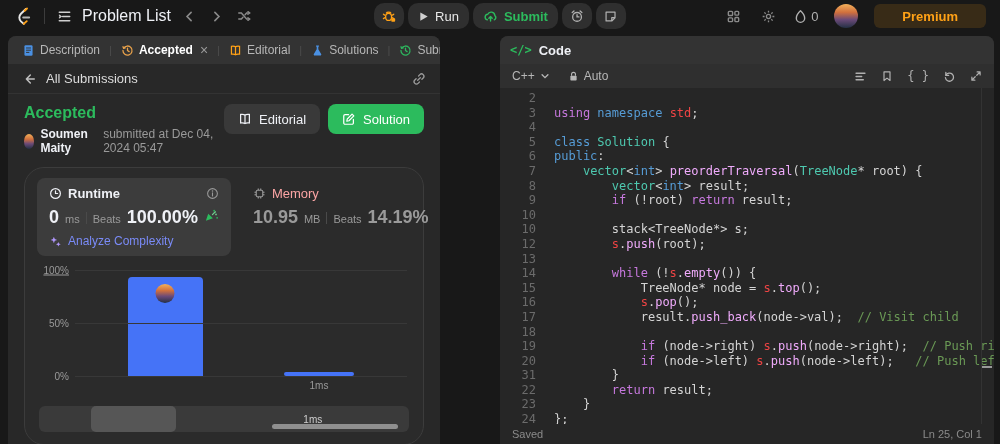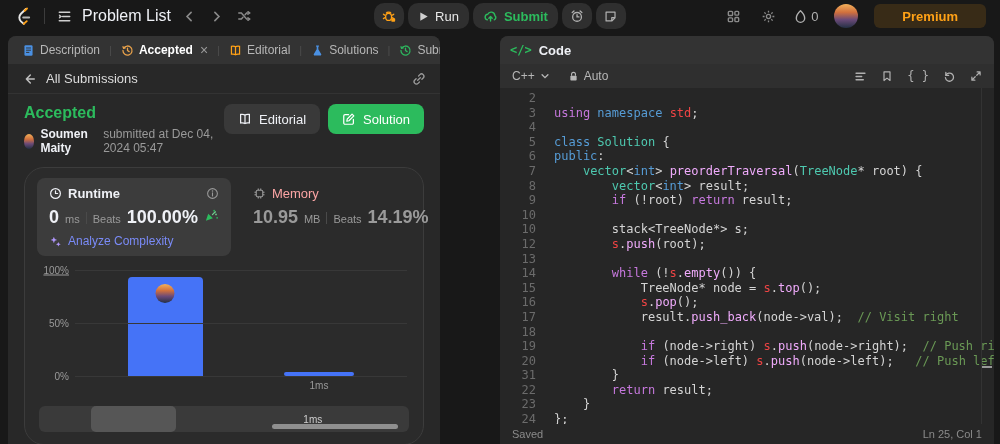--- a/index.html
+++ b/index.html
@@ -525,21 +525,21 @@
         <div class="cl"><span class="ln">7</span><span class="ct"><span class="tok-p">    </span><span class="tok-type">vector</span><span class="tok-p">&lt;</span><span class="tok-kwb">int</span><span class="tok-p">&gt; </span><span class="tok-fn">preorderTraversal</span><span class="tok-p">(</span><span class="tok-type">TreeNode</span><span class="tok-p">* root) {</span></span></div>
         <div class="cl"><span class="ln">8</span><span class="ct"><span class="tok-p">        </span><span class="tok-type">vector</span><span class="tok-p">&lt;</span><span class="tok-kwb">int</span><span class="tok-p">&gt; result;</span></span></div>
         <div class="cl"><span class="ln">9</span><span class="ct"><span class="tok-p">        </span><span class="tok-kw">if</span><span class="tok-p"> (!root) </span><span class="tok-kw">return</span><span class="tok-p"> result;</span></span></div>
         <div class="cl"><span class="ln">10</span><span class="ct"></span></div>
         <div class="cl"><span class="ln">10</span><span class="ct"><span class="tok-p">        stack&lt;TreeNode*&gt; s;</span></span></div>
         <div class="cl"><span class="ln">12</span><span class="ct"><span class="tok-p">        </span><span class="tok-var">s</span><span class="tok-p">.</span><span class="tok-fn">push</span><span class="tok-p">(root);</span></span></div>
         <div class="cl"><span class="ln">13</span><span class="ct"></span></div>
         <div class="cl"><span class="ln">14</span><span class="ct"><span class="tok-p">        </span><span class="tok-kw">while</span><span class="tok-p"> (!</span><span class="tok-var">s</span><span class="tok-p">.</span><span class="tok-fn">empty</span><span class="tok-p">()) {</span></span></div>
         <div class="cl"><span class="ln">15</span><span class="ct"><span class="tok-p">            TreeNode* node = </span><span class="tok-var">s</span><span class="tok-p">.</span><span class="tok-fn">top</span><span class="tok-p">();</span></span></div>
         <div class="cl"><span class="ln">16</span><span class="ct"><span class="tok-p">            </span><span class="tok-var">s</span><span class="tok-p">.</span><span class="tok-fn">pop</span><span class="tok-p">();</span></span></div>
-        <div class="cl"><span class="ln">17</span><span class="ct"><span class="tok-p">            result.</span><span class="tok-fn">push_back</span><span class="tok-p">(node-&gt;val);  </span><span class="tok-com">// Visit right</span></span></div>
+        <div class="cl"><span class="ln">17</span><span class="ct"><span class="tok-p">            result.</span><span class="tok-fn">push_back</span><span class="tok-p">(node-&gt;val);  </span><span class="tok-com">// Visit child</span></span></div>
         <div class="cl"><span class="ln">18</span><span class="ct"></span></div>
         <div class="cl"><span class="ln">19</span><span class="ct"><span class="tok-p">            </span><span class="tok-kw">if</span><span class="tok-p"> (node-&gt;right) </span><span class="tok-var">s</span><span class="tok-p">.</span><span class="tok-fn">push</span><span class="tok-p">(node-&gt;right);  </span><span class="tok-com">// Push right child</span></span></div>
         <div class="cl"><span class="ln">20</span><span class="ct"><span class="tok-p">            </span><span class="tok-kw">if</span><span class="tok-p"> (node-&gt;left) </span><span class="tok-var">s</span><span class="tok-p">.</span><span class="tok-fn">push</span><span class="tok-p">(node-&gt;left);   </span><span class="tok-com">// Push left child</span></span></div>
         <div class="cl"><span class="ln">31</span><span class="ct"><span class="tok-p">        }</span></span></div>
         <div class="cl"><span class="ln">22</span><span class="ct"><span class="tok-p">        </span><span class="tok-kw">return</span><span class="tok-p"> result;</span></span></div>
         <div class="cl"><span class="ln">23</span><span class="ct"><span class="tok-p">    }</span></span></div>
         <div class="cl"><span class="ln">24</span><span class="ct"><span class="tok-p">};</span></span></div>
       </div>
     <div class="minimap-rule"></div>
     <div class="scroll-marker"></div>

